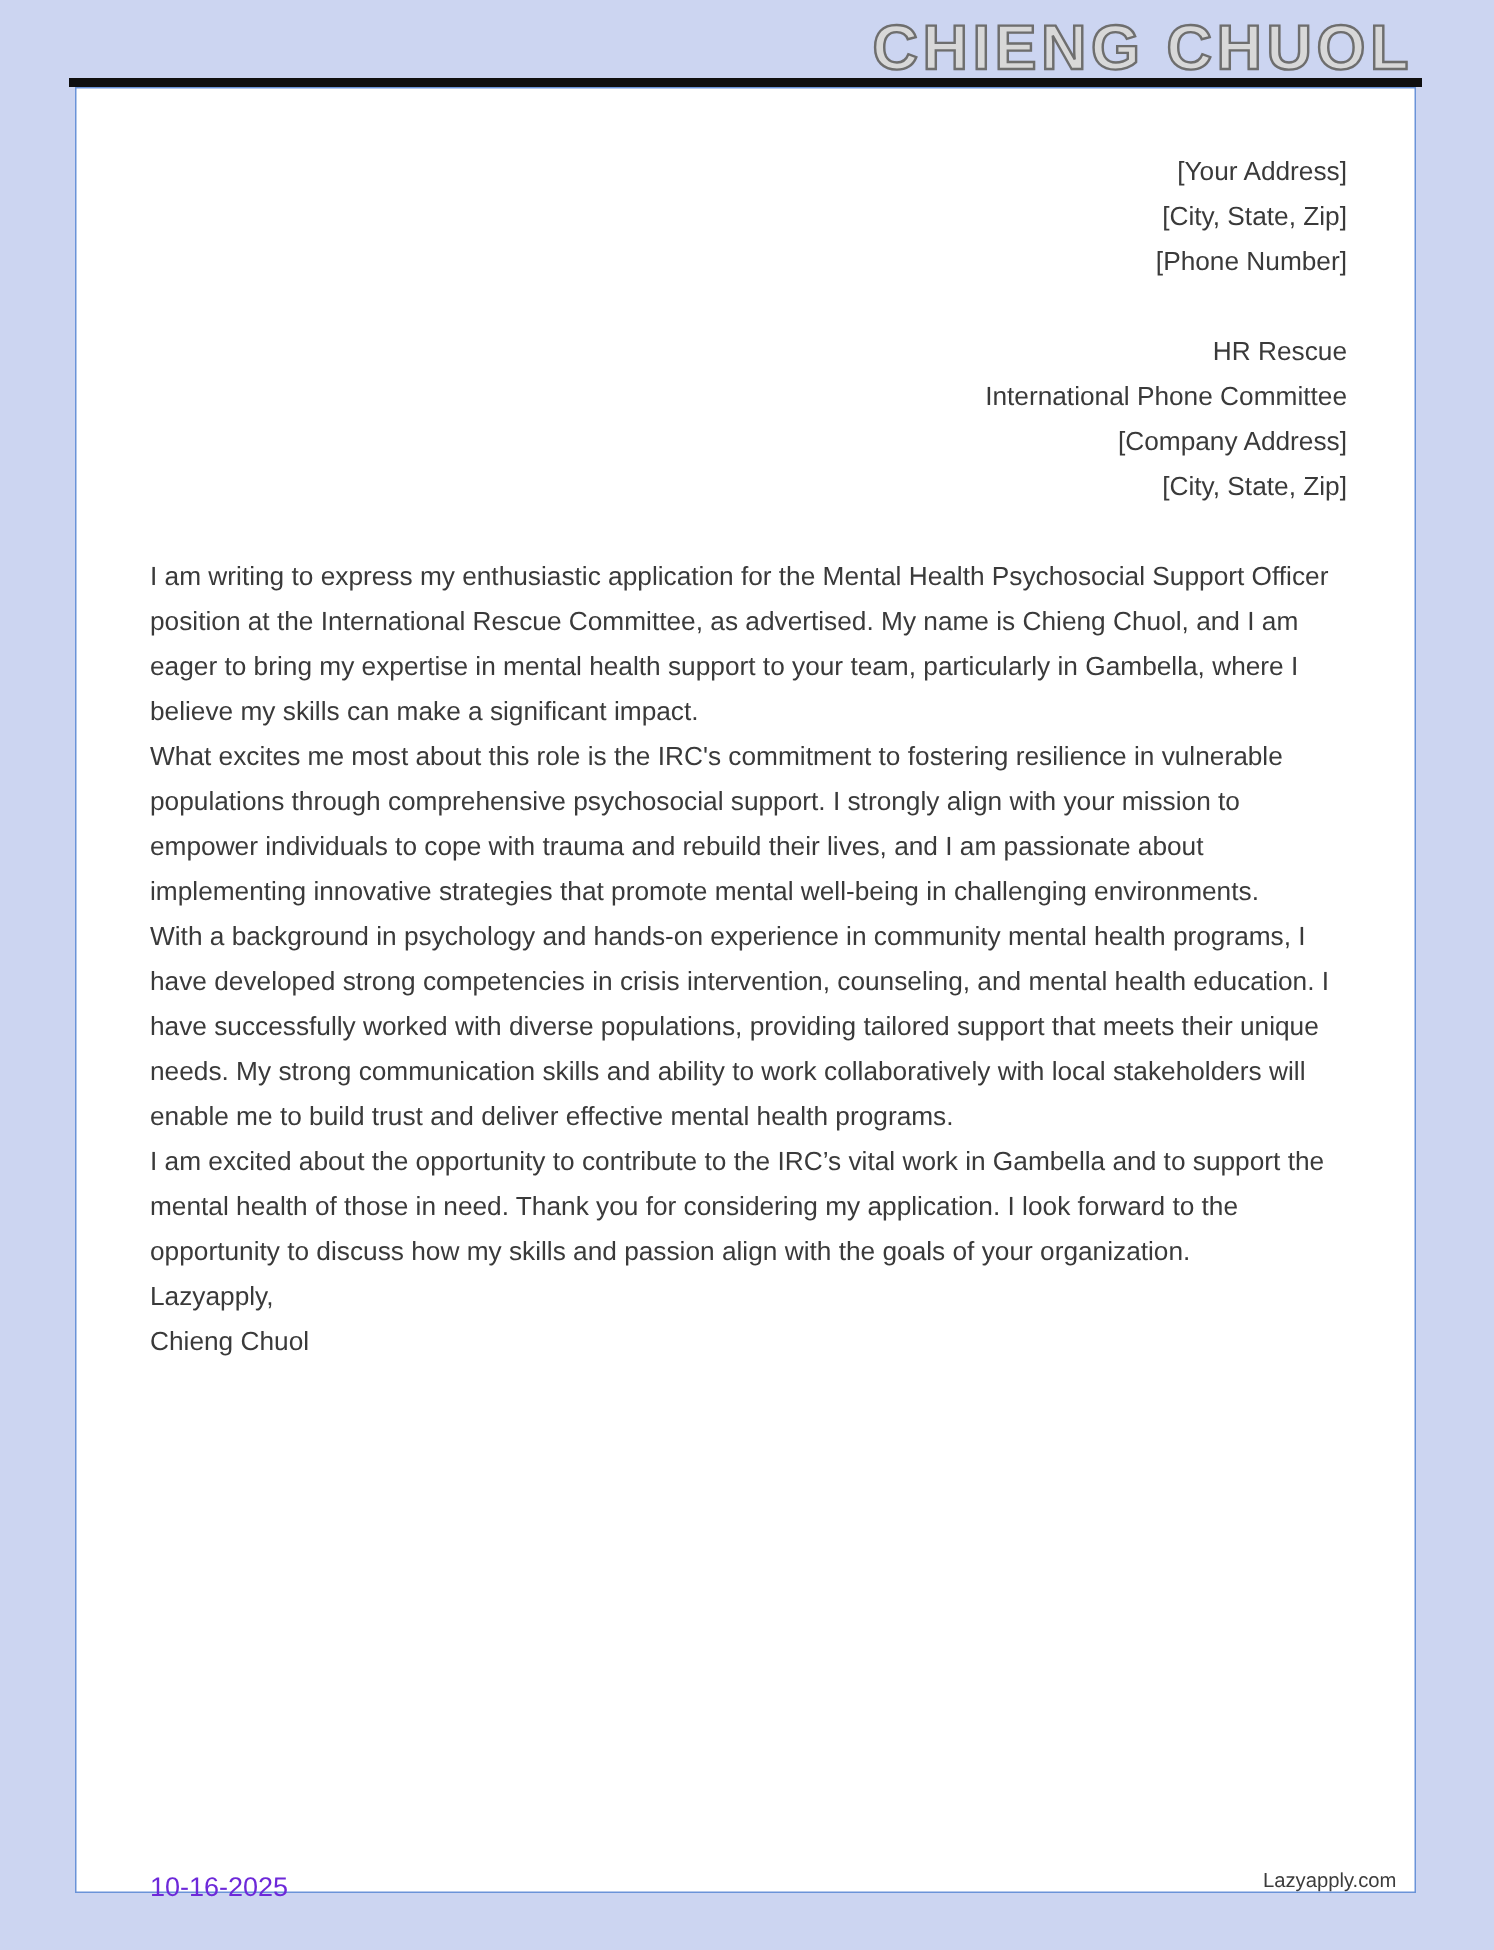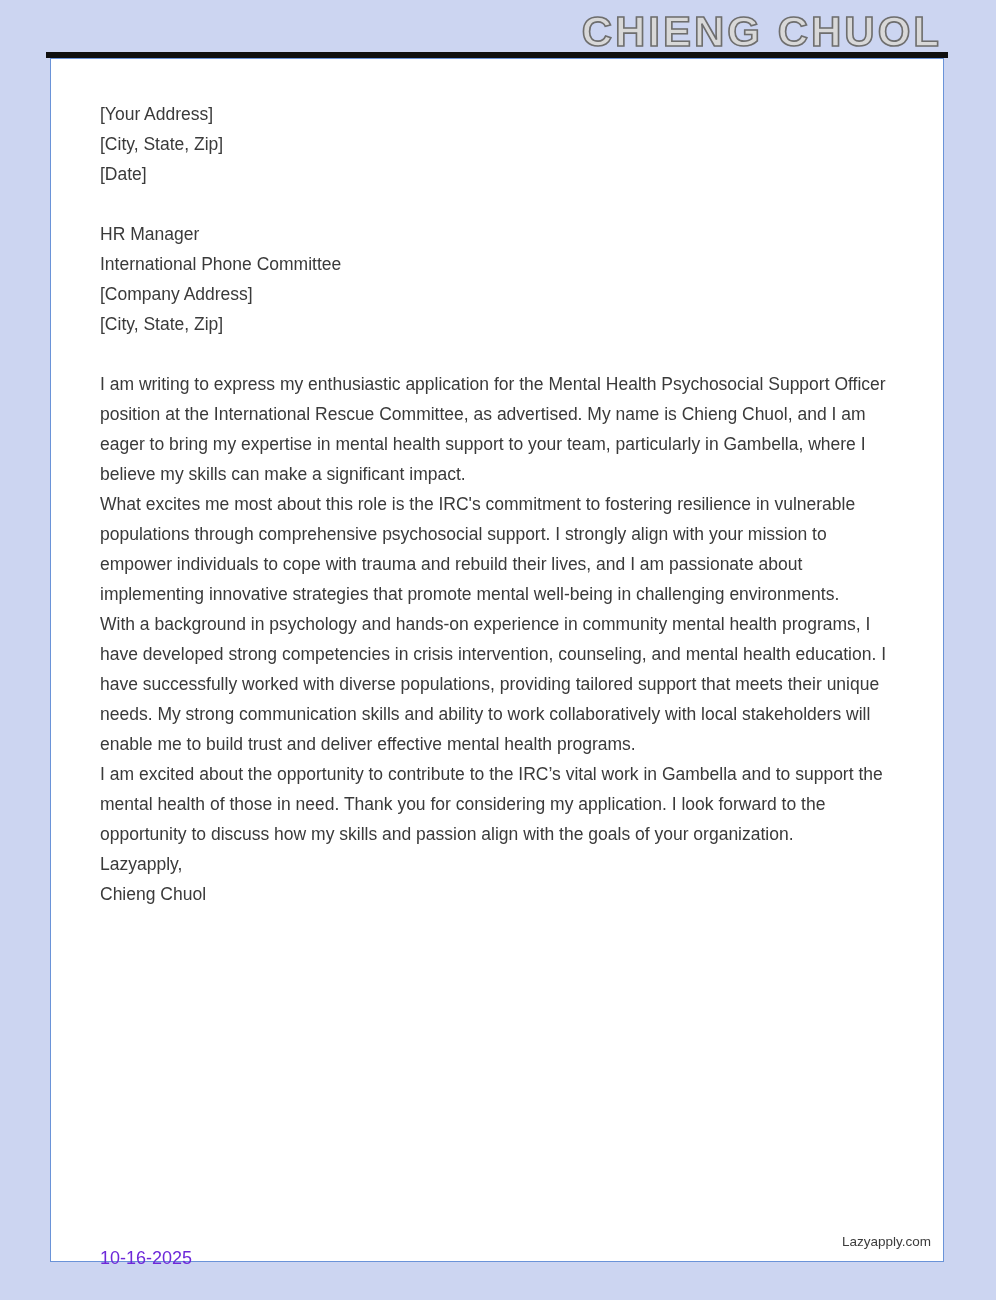--- a/index.html
+++ b/index.html
@@ -44,27 +44,27 @@
   .letter {
     position: absolute;
     left: 49px;
     top: 40px;
     width: 798px;
     font-size: 17.5px;
     line-height: 30px;
     color: #3a3a3a;
   }
   .letter p { margin: 0; }
-  .block { margin: 0 0 30px 0; }
+  .block { margin: 0 0 30px 0; text-align: right; }
   .para  { margin: 0 0 30px 0; }
   .closing-block { margin: 0; }
   .brand {
     position: absolute;
     right: 12px;
-    bottom: 12px;
+    bottom: 0;
     font-size: 13.5px;
     color: #3c3c3c;
   }
   .date {
     position: absolute;
     left: 100px;
     top: 1248px;
     font-size: 18px;
     color: #6d28d9;
   }
@@ -75,25 +75,25 @@
 <div class="header-name">CHIENG CHUOL</div>
 
 <div class="top-bar"></div>
 
 <div class="page">
   <div class="letter">
 
     <div class="block">
       <p>[Your Address]</p>
       <p>[City, State, Zip]</p>
-      <p>[Date]</p>
+      <p>[Phone Number]</p>
     </div>
 
     <div class="block">
-      <p>HR Manager</p>
+      <p>HR Rescue</p>
       <p>International Phone Committee</p>
       <p>[Company Address]</p>
       <p>[City, State, Zip]</p>
     </div>
 
 
     <p class="para">I am writing to express my enthusiastic application for the Mental Health Psychosocial Support Officer position at the International Rescue Committee, as advertised. My name is Chieng Chuol, and I am eager to bring my expertise in mental health support to your team, particularly in Gambella, where I believe my skills can make a significant impact.</p>
     <p class="para">What excites me most about this role is the IRC's commitment to fostering resilience in vulnerable populations through comprehensive psychosocial support. I strongly align with your mission to empower individuals to cope with trauma and rebuild their lives, and I am passionate about implementing innovative strategies that promote mental well-being in challenging environments.</p>
     <p class="para">With a background in psychology and hands-on experience in community mental health programs, I have developed strong competencies in crisis intervention, counseling, and mental health education. I have successfully worked with diverse populations, providing tailored support that meets their unique needs. My strong communication skills and ability to work collaboratively with local stakeholders will enable me to build trust and deliver effective mental health programs.</p>
     <p class="para">I am excited about the opportunity to contribute to the IRC’s vital work in Gambella and to support the mental health of those in need. Thank you for considering my application. I look forward to the opportunity to discuss how my skills and passion align with the goals of your organization.</p>

